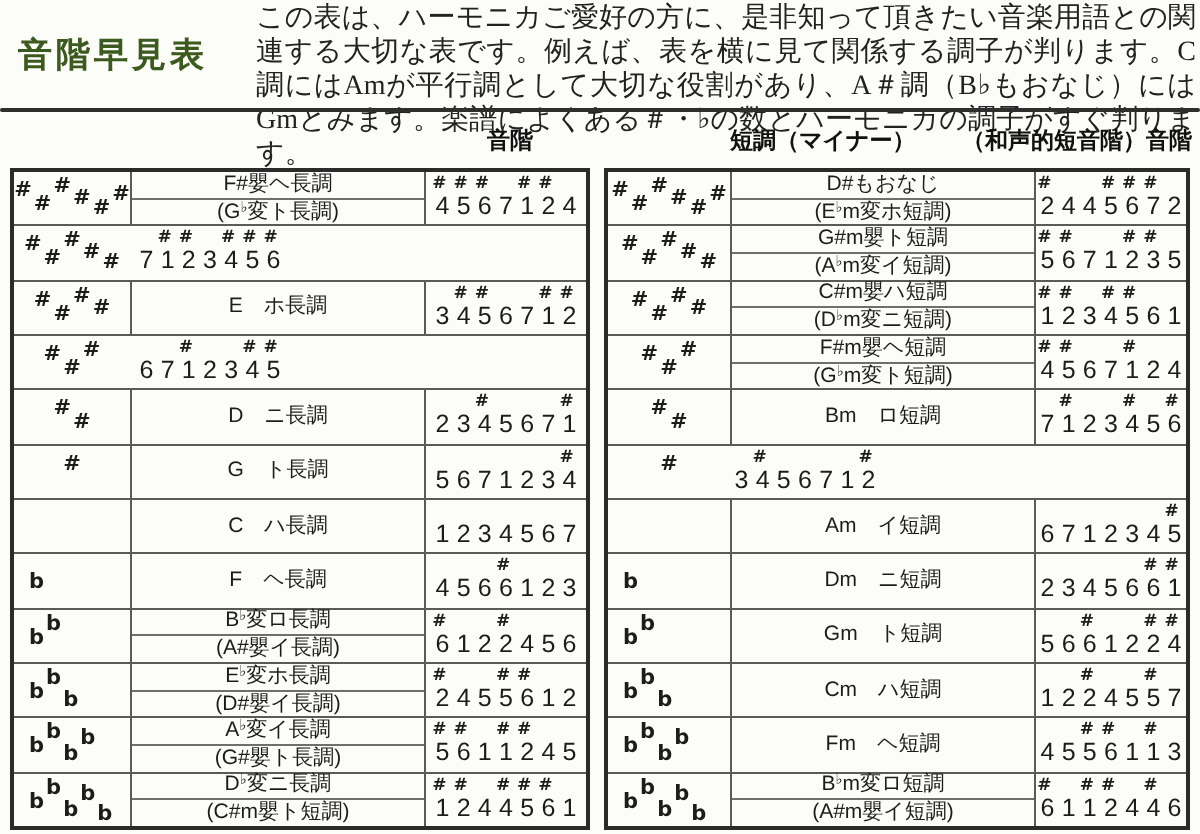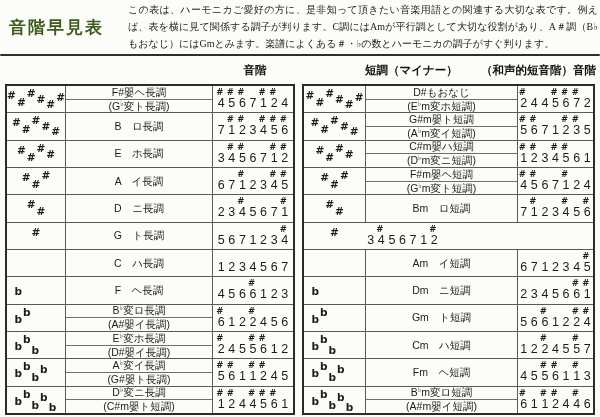--- a/index.html
+++ b/index.html
@@ -1,20 +1,20 @@
 <!DOCTYPE html>
 <html lang="ja"><head>
 <meta charset="utf-8">
 <style>
   html,body{margin:0;padding:0;background:#e8e8e8;}
   .page{position:relative;width:600px;height:417px;background:#fcfcf9;overflow:hidden;
         font-family:"Liberation Sans","DejaVu Sans",sans-serif;color:#1c1c1c;}
   .title{position:absolute;left:9px;top:16px;font-size:17px;font-weight:bold;
          color:#3c5a1e;letter-spacing:2px;}
-  .intro{position:absolute;left:128px;top:1px;width:470px;font-size:10px;line-height:17px;
+  .intro{position:absolute;left:128px;top:1px;width:470px;font-size:14px;line-height:17px;
          font-family:"Liberation Serif","DejaVu Serif",serif;text-align:justify;color:#222;}
   .rule{position:absolute;left:0;top:54px;width:600px;height:2px;background:#2e2e2e;border-radius:2px;}
   .col-header{position:absolute;top:63px;font-size:11.5px;font-weight:bold;white-space:nowrap;color:#111;}
   .h-major{left:65px;width:150px;text-align:center;}
   .h-scale1{left:215px;width:80px;text-align:center;}
   .h-minor{left:365px;width:155px;text-align:left;}
   .h-scale2{right:4px;text-align:right;}
   .keytable{position:absolute;top:84px;height:331px;border:2px solid #2b2b2b;
             display:flex;flex-direction:column;box-sizing:border-box;background:#fcfcf9;}
   .t-major{left:5px;width:290px;}
@@ -99,23 +99,20 @@
         </div>
       </div>
       <div class="row">
         <div class="cell sig sharps">
           <span class="acc" style="top: 0px;">#</span>
           <span class="acc" style="top: 7px;">#</span>
           <span class="acc" style="top: -2px;">#</span>
           <span class="acc" style="top: 4px;">#</span>
           <span class="acc" style="top: 9px;">#</span>
         </div>
-        <div class="cell name">
-          <div class="nm">B　ロ長調</div>
-        </div>
         <div class="cell scale">
           <span class="note">
             <span class="na">&nbsp;</span>
             <span class="nd">7</span>
           </span>
           <span class="note">
             <span class="na">#</span>
             <span class="nd">1</span>
           </span>
           <span class="note">
@@ -179,23 +176,20 @@
             <span class="na">#</span>
             <span class="nd">2</span>
           </span>
         </div>
       </div>
       <div class="row">
         <div class="cell sig sharps">
           <span class="acc" style="top: 0px;">#</span>
           <span class="acc" style="top: 7px;">#</span>
           <span class="acc" style="top: -2px;">#</span>
-        </div>
-        <div class="cell name">
-          <div class="nm">A　イ長調</div>
         </div>
         <div class="cell scale">
           <span class="note">
             <span class="na">&nbsp;</span>
             <span class="nd">6</span>
           </span>
           <span class="note">
             <span class="na">&nbsp;</span>
             <span class="nd">7</span>
           </span>

